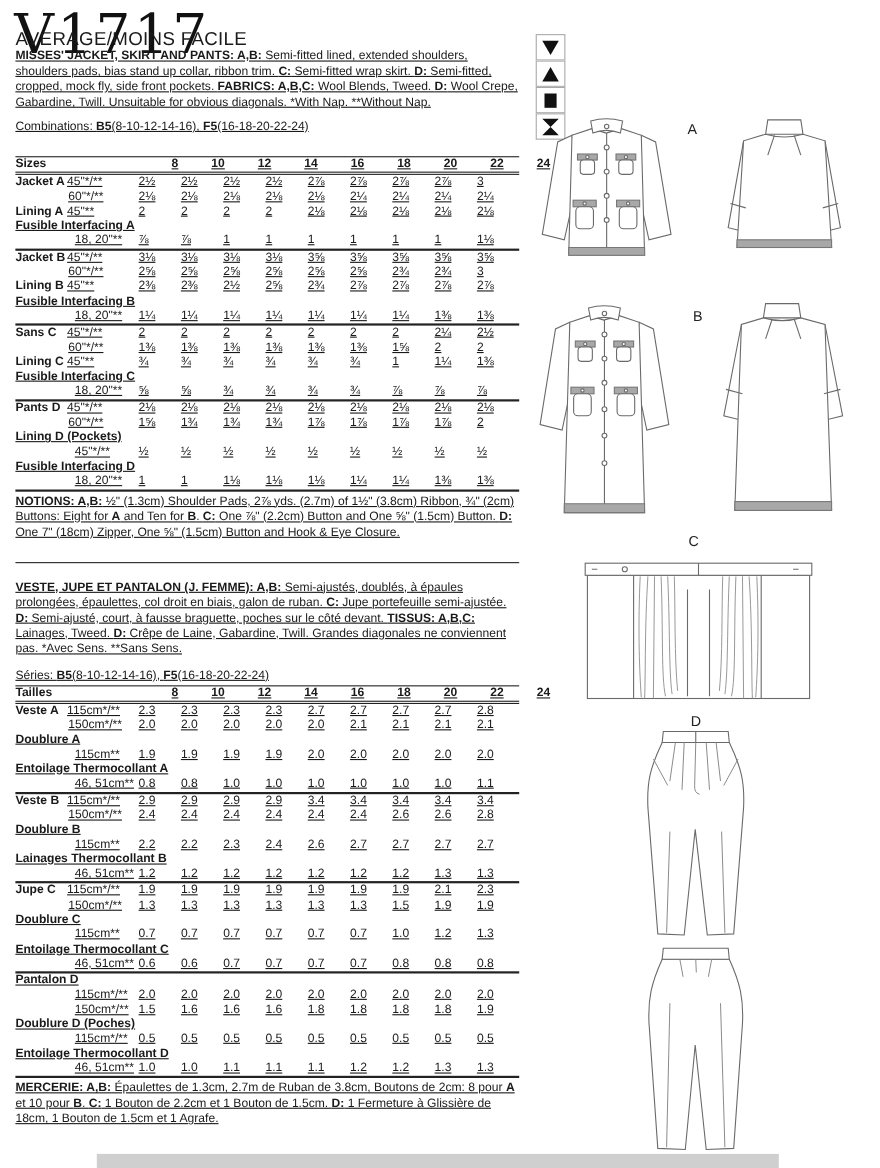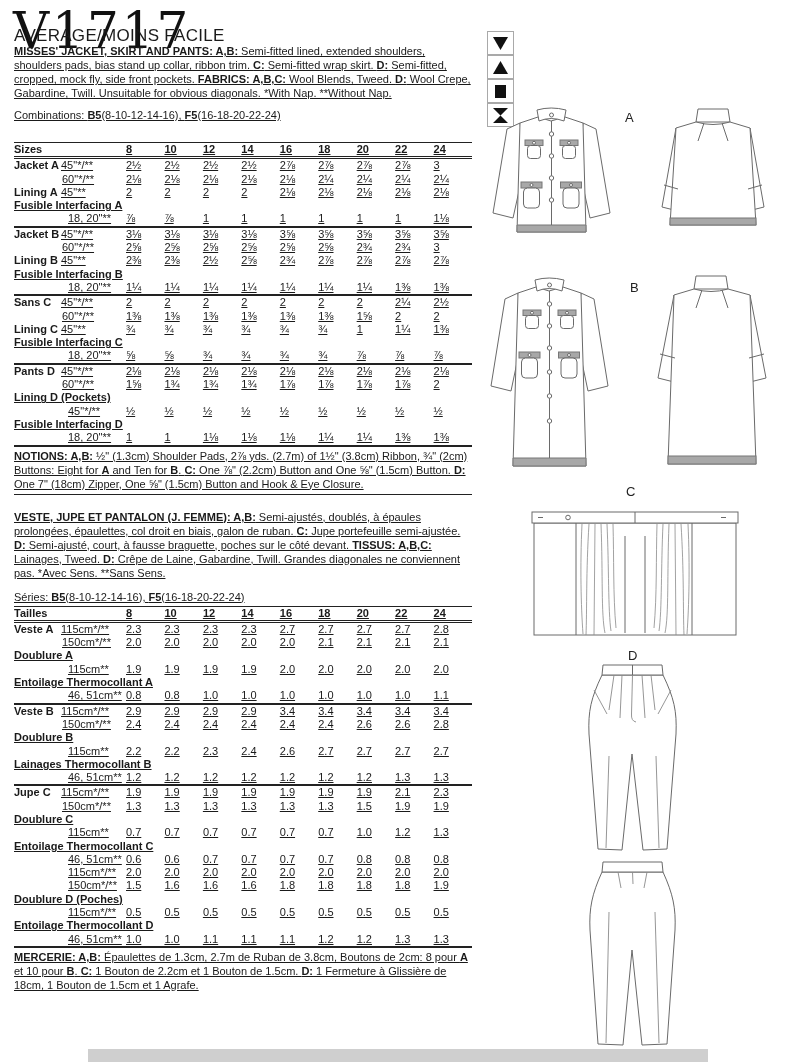--- a/index.html
+++ b/index.html
@@ -13,29 +13,29 @@
   #diff-icons{position:absolute;left:487px;top:31px;}
   .diff-box{width:25px;height:22px;border:1px solid #a9a9a9;background:#fff;
             display:flex;align-items:center;justify-content:center;}
   #leftcol{position:absolute;left:14px;top:44px;width:458px;text-decoration:underline;}
   .para{font-size:11px;line-height:14px;}
   #combos{font-size:11px;line-height:15px;margin-top:8px;border-bottom:1px solid #222;
           padding-bottom:19px;}
   .yardage-table{border-bottom:2px solid #222;}
   .t-row{display:grid;grid-template-columns:112px repeat(9,1fr);font-size:11px;
          line-height:13.3px;}
-  .t-head{font-weight:bold;border-bottom:3px double #222;}
+  .t-head{font-weight:bold;border-bottom:3px double #222;gap:30px;}
   .t-c{white-space:nowrap;overflow:visible;}
   .rname{font-weight:bold;display:inline-block;min-width:47px;}
   .pad-spec{padding-left:48px;}
   .pad-indent{padding-left:54px;}
   .t-full{grid-column:1/-1;font-weight:bold;white-space:nowrap;}
   .rule{border-top:2px solid #222;}
   #notions{padding-top:2px;}
-  #desc-fr{margin-top:3px;border-top:1.5px solid #222;padding-top:15px;}
+  #desc-fr{margin-top:20px;border-top:1.5px solid #222;padding-top:15px;}
   #series{font-size:11px;line-height:15px;margin-top:10px;border-bottom:1px solid #222;
           padding-bottom:1px;}
   #mercerie{padding-top:2px;}
   .view-label{position:absolute;font-size:13px;color:#222;}
   .drawing{position:absolute;}
   #bottom-band{position:absolute;left:88px;top:1049px;width:620px;height:13px;
                background:#cfcfcf;}
 </style>
 </head>
 <body>
@@ -460,20 +460,23 @@
         <div class="t-c pad-indent"><span class="rspec">46, 51cm**</span></div>
         <div class="t-c ">0.6</div>
         <div class="t-c ">0.6</div>
         <div class="t-c ">0.7</div>
         <div class="t-c ">0.7</div>
         <div class="t-c ">0.7</div>
         <div class="t-c ">0.7</div>
         <div class="t-c ">0.8</div>
         <div class="t-c ">0.8</div>
         <div class="t-c ">0.8</div>
+      </div>
+      <div class="t-row rule">
+        <div class="t-c t-full">Pantalon D</div>
       </div>
       <div class="t-row">
         <div class="t-c pad-indent"><span class="rspec">115cm*/**</span></div>
         <div class="t-c ">2.0</div>
         <div class="t-c ">2.0</div>
         <div class="t-c ">2.0</div>
         <div class="t-c ">2.0</div>
         <div class="t-c ">2.0</div>
         <div class="t-c ">2.0</div>
         <div class="t-c ">2.0</div>

